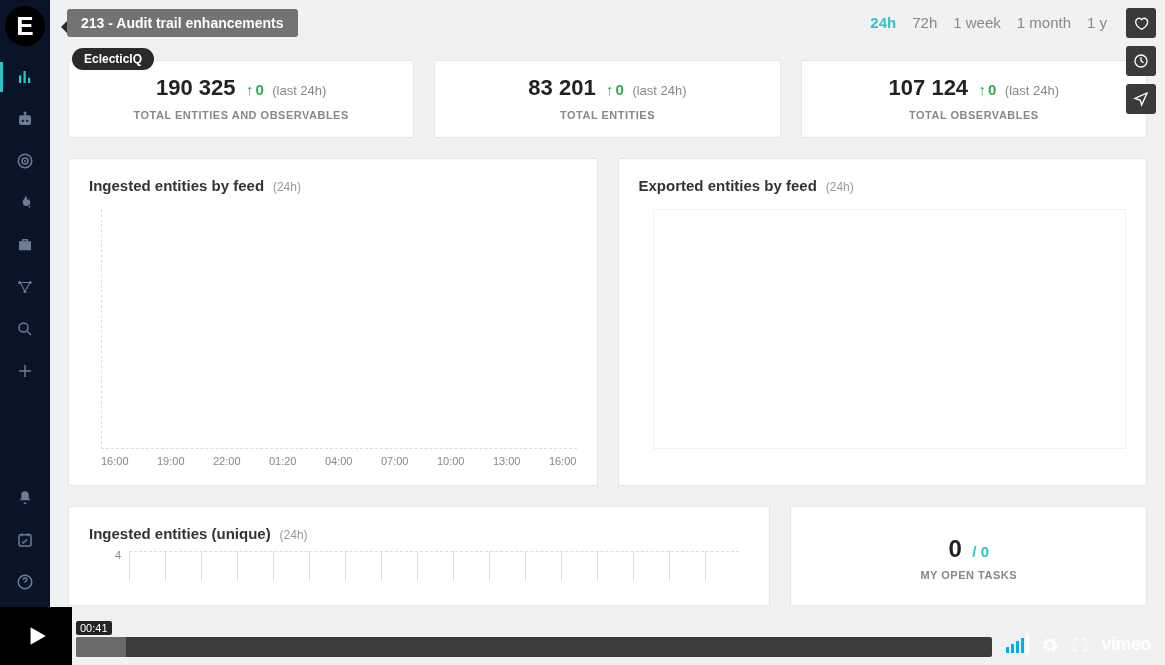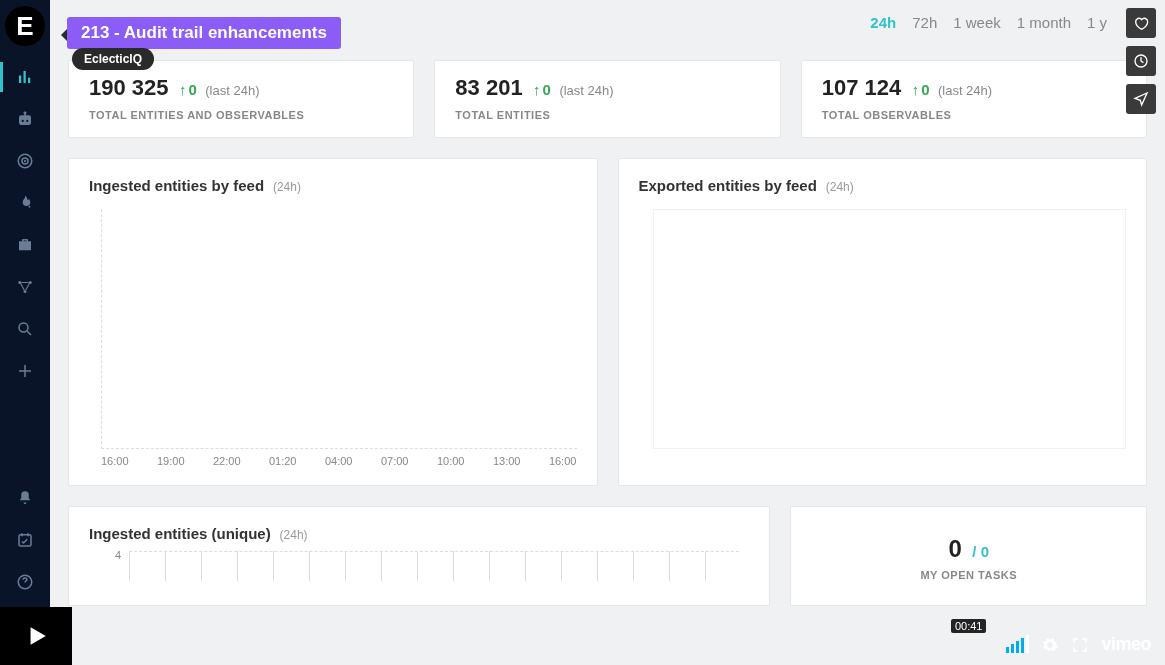--- a/index.html
+++ b/index.html
@@ -8,38 +8,38 @@
   
   .nav { position: absolute; left: 0; top: 0; width: 50px; height: 100%; background: #0a1428; display: flex; flex-direction: column; align-items: center; padding-top: 6px; z-index: 30; }
   .nav-logo { width: 40px; height: 40px; border-radius: 50%; background: #000; color: #fff; display: flex; align-items: center; justify-content: center; font-weight: 800; font-size: 26px; margin-bottom: 10px; }
   .nav-item { width: 50px; height: 42px; display: flex; align-items: center; justify-content: center; color: #6b7d94; cursor: pointer; position: relative; }
   .nav-item.active { color: #2ec4c9; }
   .nav-item.active::before { content: ""; position: absolute; left: 0; top: 6px; bottom: 6px; width: 3px; background: #2ec4c9; }
   .nav-spacer { flex: 1; }
   .nav svg { width: 18px; height: 18px; fill: currentColor; }
 
   
-  .title-chip { position: absolute; left: 67px; top: 17px; background: #8b5cf6; color: #fff; padding: 6px 14px; border-radius: 3px; font-size: 17px; font-weight: 600; z-index: 50; }
+  .title-chip { position: absolute; left: 67px; top: 9px; background: #737373; color: #fff; padding: 6px 14px; border-radius: 3px; font-size: 14px; font-weight: 600; z-index: 50; }
   .title-chip::before { content: ""; position: absolute; left: -6px; top: 12px; border: 6px solid transparent; border-right-color: #2a2a2a; border-left: none; }
   .brand-chip { position: absolute; left: 72px; top: 48px; background: #2a2a2a; color: #fff; padding: 4px 12px; border-radius: 11px; font-size: 12px; font-weight: 600; z-index: 50; }
 
   
   .main { position: absolute; left: 50px; top: 0; right: 0; bottom: 0; overflow: hidden; }
   .time-tabs { position: absolute; right: 58px; top: 14px; display: flex; gap: 16px; font-size: 15px; color: #888; z-index: 10; }
   .time-tabs span { cursor: pointer; }
   .time-tabs span.active { color: #2ec4c9; font-weight: 600; }
 
   
   .right-rail { position: absolute; right: 9px; top: 8px; display: flex; flex-direction: column; gap: 8px; z-index: 40; }
   .rail-btn { width: 30px; height: 30px; background: #3a3a3a; color: #fff; border-radius: 3px; display: flex; align-items: center; justify-content: center; cursor: pointer; }
   .rail-btn svg { width: 16px; height: 16px; fill: none; stroke: #fff; stroke-width: 2; }
 
   .content { position: absolute; left: 18px; right: 18px; top: 60px; bottom: 0; overflow: hidden; }
 
-  .stat-row { display: flex; gap: 20px; }
+  .stat-row { display: flex; gap: 20px; text-align: center; }
   .card { background: #fff; border: 1px solid #e4e6e8; border-radius: 2px; padding: 18px 20px; }
   .stat-card { flex: 1; padding: 14px 20px 16px; }
   .stat-value { font-size: 22px; font-weight: 700; color: #222; display: inline-block; margin-right: 6px; }
   .stat-delta { font-size: 15px; font-weight: 700; color: #34a853; display: inline-flex; align-items: center; gap: 2px; }
   .stat-period { font-size: 13px; color: #888; margin-left: 4px; }
   .stat-label { font-size: 11px; font-weight: 700; letter-spacing: .5px; color: #888; margin-top: 8px; }
 
   .chart-row { display: flex; gap: 20px; margin-top: 20px; }
   .chart-card { flex: 1; min-height: 320px; }
   .chart-title { font-size: 15px; font-weight: 600; color: #333; }
@@ -56,21 +56,21 @@
   .tasks-label { font-size: 11px; font-weight: 600; letter-spacing: .5px; color: #888; margin-top: 6px; }
   .unique-chart { position: relative; height: 30px; margin-top: 8px; }
   .unique-y { position: absolute; left: 26px; top: -2px; font-size: 11px; color: #888; }
   .unique-grid { position: absolute; left: 40px; right: 10px; height: 30px; background: repeating-linear-gradient(90deg, #ddd 0, #ddd 1px, transparent 1px, transparent 36px); border-top: 1px dashed #ddd; }
 
   
   .player { position: absolute; left: 0; right: 0; bottom: 0; height: 58px; background: transparent; z-index: 60; display: flex; align-items: flex-end; }
   .play-btn { width: 72px; height: 58px; background: #000; display: flex; align-items: center; justify-content: center; cursor: pointer; }
   .play-btn svg { width: 26px; height: 26px; fill: #fff; }
   .avatar-chip { position: absolute; left: 8px; bottom: 3px; width: 42px; height: 42px; border-radius: 4px; background: #7a5c52; z-index: 55; }
-  .player-body { flex: 1; height: 46px; display: flex; flex-direction: row; justify-content: flex-end; padding-bottom: 6px; gap: 2px; }
+  .player-body { flex: 1; height: 46px; display: flex; flex-direction: column; justify-content: center; padding-bottom: 6px; gap: 2px; }
   .time-label { font-size: 11px; color: #fff; background: rgba(0,0,0,.85); padding: 1px 4px; border-radius: 2px; align-self: flex-start; margin-left: 4px; }
   .scrubber { height: 20px; background: #3b3b3b; margin: 0 8px 0 4px; border-radius: 2px; position: relative; }
   .scrub-fill { position: absolute; left: 0; top: 0; bottom: 0; width: 5.5%; background: #6a6a6a; border-radius: 2px 0 0 2px; }
   .player-right { display: flex; align-items: center; gap: 12px; padding: 0 14px 10px 6px; color: #fff; }
   .player-right svg { width: 18px; height: 18px; fill: #fff; cursor: pointer; }
   .vol-bars { display: flex; align-items: flex-end; gap: 2px; height: 16px; cursor: pointer; }
   .vol-bars span { width: 3px; background: #00adef; }
   .vol-bars span:nth-child(1){height:6px}.vol-bars span:nth-child(2){height:9px}.vol-bars span:nth-child(3){height:12px}.vol-bars span:nth-child(4){height:15px}.vol-bars span:nth-child(5){height:18px;color:#fff;background:#fff}
   .vimeo { font-weight: 800; font-size: 18px; letter-spacing: -.5px; color: #fff; }
 </style>

